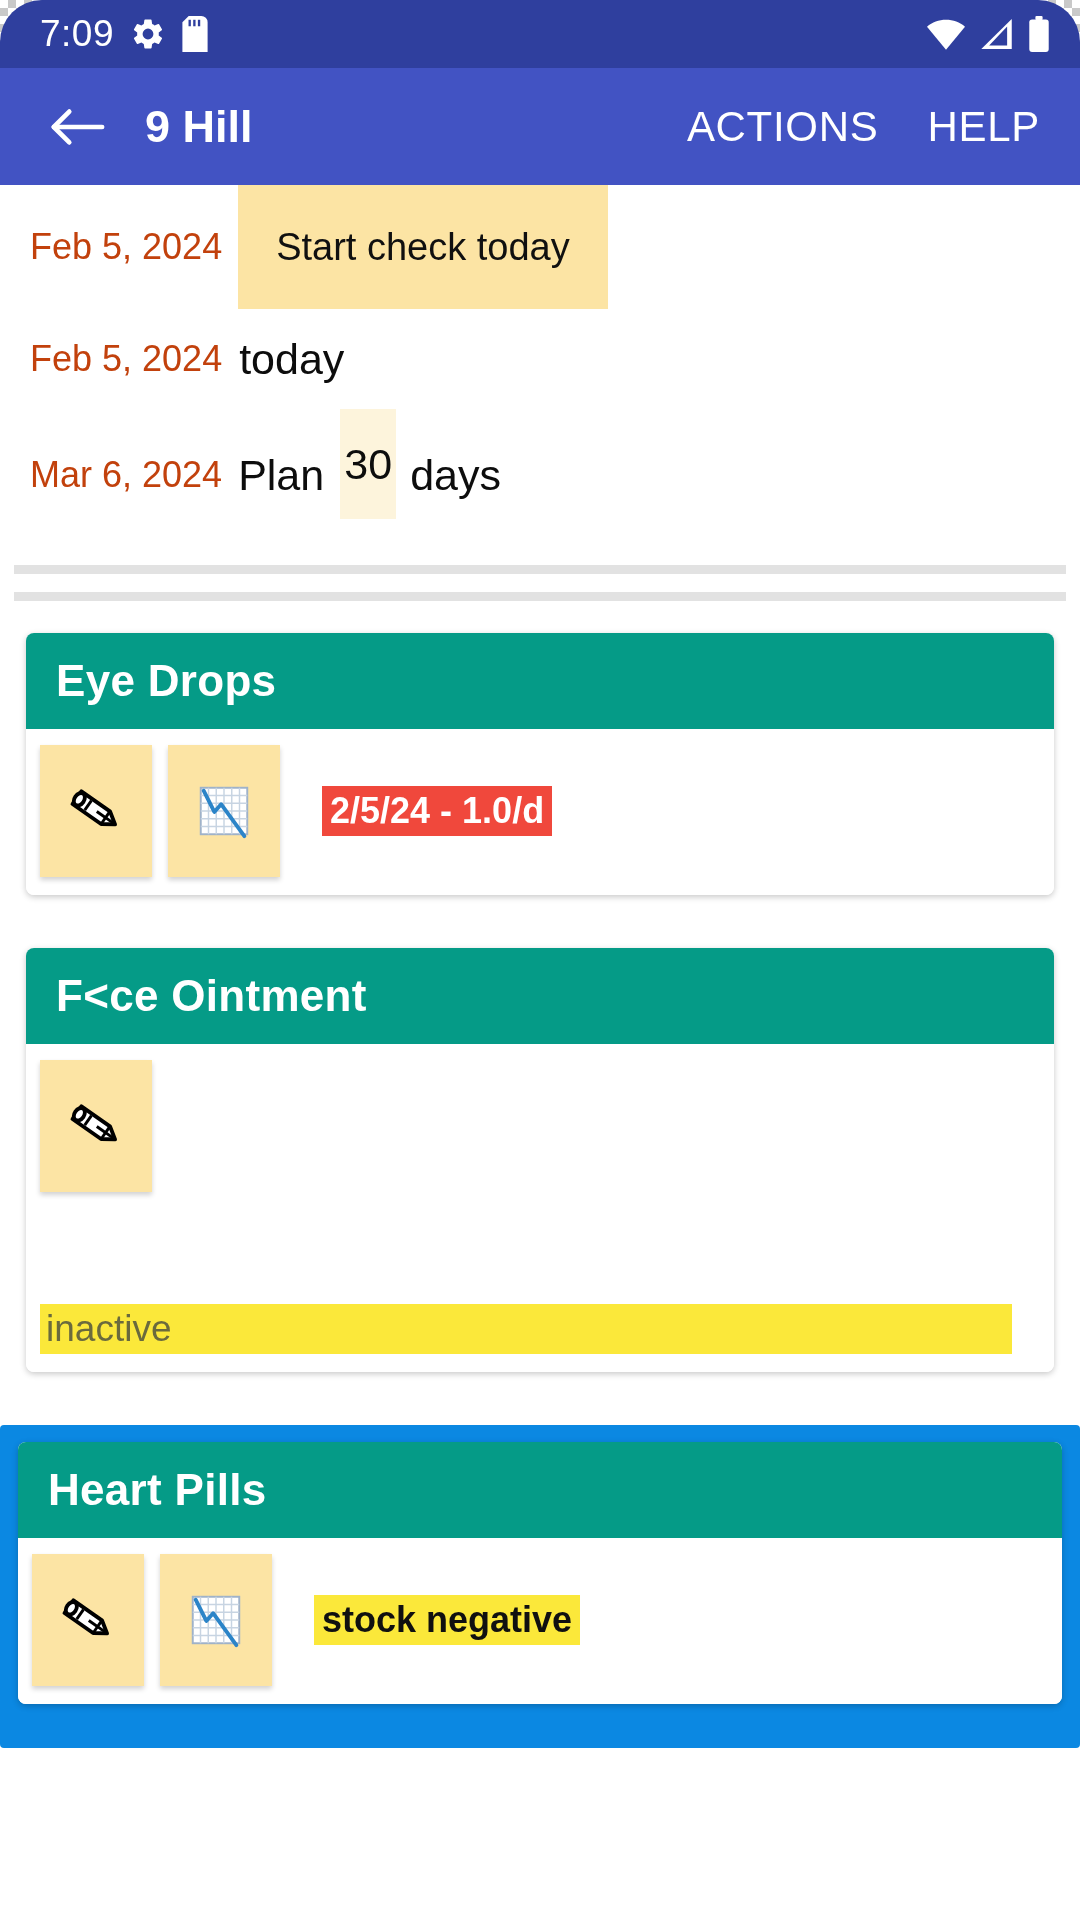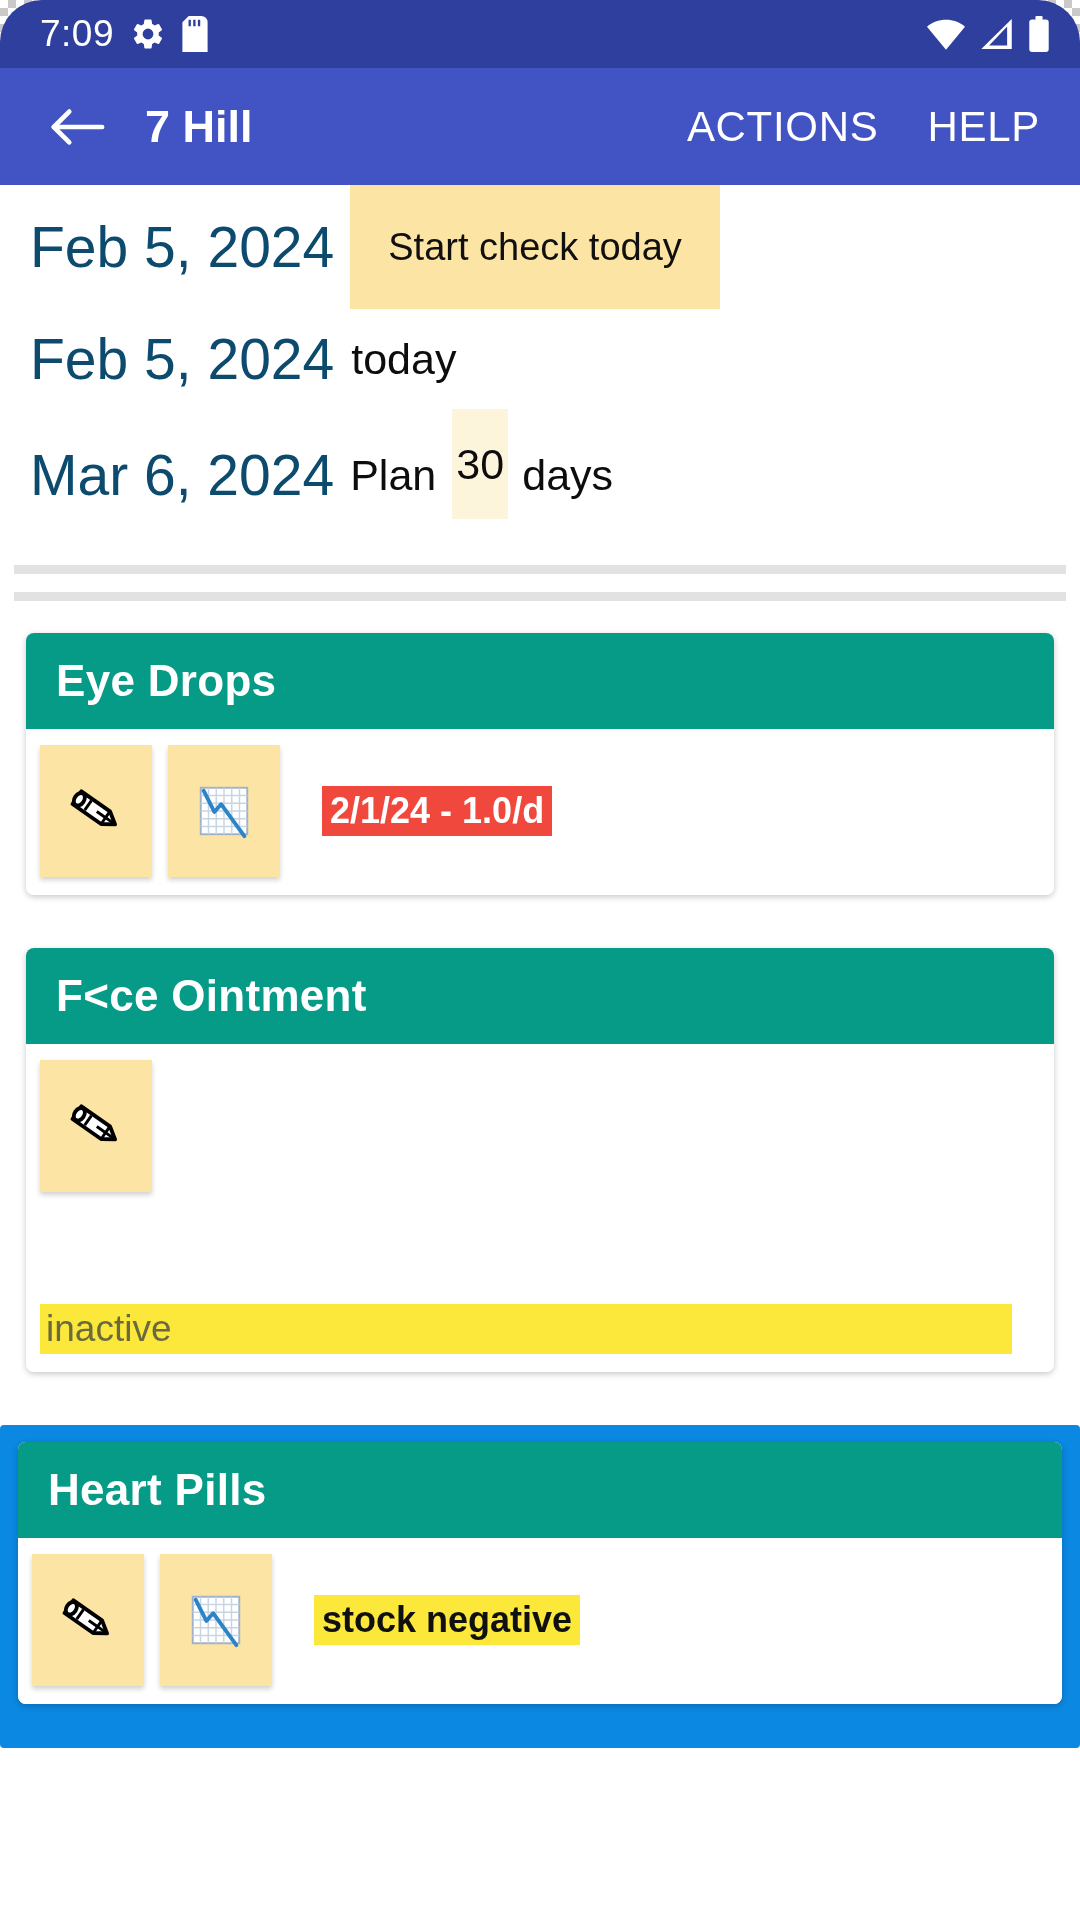--- a/index.html
+++ b/index.html
@@ -119,22 +119,22 @@
 
   
   .plan-block { padding: 0 0 0 0; }
 
   .date-row {
     display: flex;
     align-items: stretch;
     position: relative;
   }
   .date-row .date-text {
-    font-size: 57px;
-    color: #0c4a6e;
+    font-size: 36px;
+    color: #c2410c;
     white-space: nowrap;
     display: flex;
     align-items: center;
   }
   .row1 { height: 124px; margin-top: 0; }
   .row1 .date-text { padding-left: 30px; }
   .chip-start {
     background: #fce4a4;
     color: #101010;
     font-size: 38px;
@@ -325,21 +325,21 @@
     </div>
   </div>
 
   <div class="app-bar">
     <div class="back-btn">
       <svg width="58" height="44" viewBox="0 0 30 22" fill="none" stroke="#ffffff" stroke-width="2.4" stroke-linecap="round" stroke-linejoin="round">
         <line x1="28" y1="11" x2="3" y2="11"></line>
         <polyline points="11,3 3,11 11,19"></polyline>
       </svg>
     </div>
-    <div class="app-title">7 Hill</div>
+    <div class="app-title">9 Hill</div>
     <div class="bar-actions">
       <span class="bar-action">ACTIONS</span>
       <span class="bar-action">HELP</span>
     </div>
   </div>
 
   <div class="content">
 
     <div class="plan-block">
 
@@ -398,21 +398,21 @@
                   <line x1="8" y1="16" x2="56" y2="16"></line>
                   <line x1="8" y1="24" x2="56" y2="24"></line>
                   <line x1="8" y1="32" x2="56" y2="32"></line>
                   <line x1="8" y1="40" x2="56" y2="40"></line>
                   <line x1="8" y1="48" x2="56" y2="48"></line>
                 </g>
                 <polyline points="11,11 22,33 29,25 53,58" fill="none" stroke="#2b84c8" stroke-width="4" stroke-linejoin="round" stroke-linecap="round"></polyline>
               </svg>
             </div>
             <div class="status-slot">
-              <span class="badge red">2/1/24 - 1.0/d</span>
+              <span class="badge red">2/5/24 - 1.0/d</span>
             </div>
           </div>
         </div>
       </div>
 
       <div class="card">
         <div class="card-header">
           <span class="card-title">F&lt;ce Ointment</span>
         </div>
         <div class="card-body">

